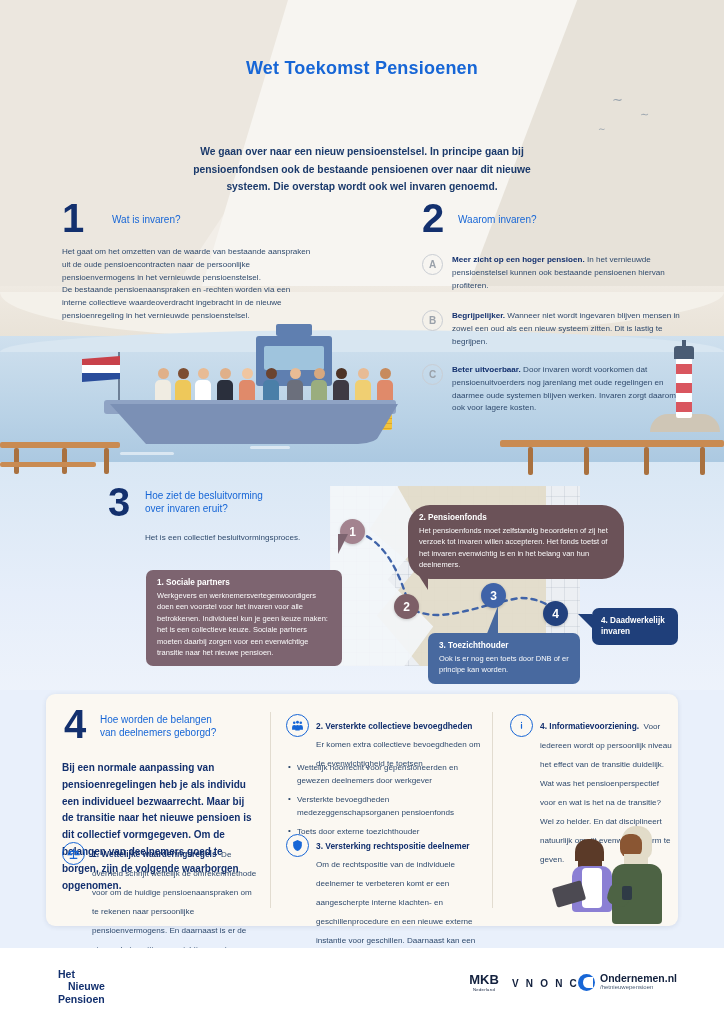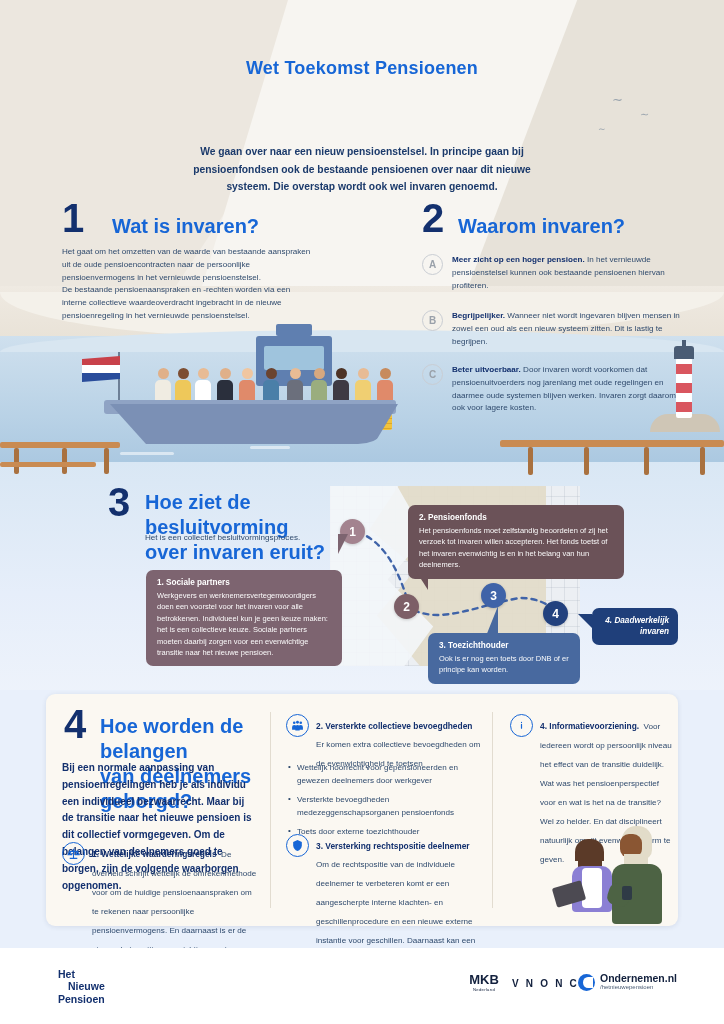--- a/index.html
+++ b/index.html
@@ -142,21 +142,21 @@
 
   
   .pier { position: absolute; background: #c98b52; border-radius: 2px; }
   .pier-dark { background: #a9713f; }
 
   
   .sec-num {
     position: absolute; font-size: 40px; font-weight: bold; color: #13306e; line-height: 1;
   }
   .sec-title {
-    position: absolute; font-size: 20px; font-weight: bold; color: #1766d6; line-height: 1.25;
+    position: absolute; font-size: 10px; font-weight: normal; color: #1766d6; line-height: 1.25;
   }
   .body-text { position: absolute; font-size: 8.1px; line-height: 1.62; color: #2f4a6d; }
 
   
   .abc-row { position: absolute; width: 258px; }
   .abc-circle {
     position: absolute; left: 0; top: 0; width: 21px; height: 21px; border-radius: 50%;
     border: 1.4px solid #c9cdd3; color: #9aa1aa; font-size: 10px;
     display: flex; align-items: center; justify-content: center; font-weight: 600;
   }
@@ -191,23 +191,23 @@
   }
   .n1 { background: #a3838f; }
   .n2 { background: #7d5f67; }
   .n3 { background: #3f63a8; }
   .n4 { background: #22417e; }
 
   .callout { position: absolute; border-radius: 7px; color: #fff; padding: 8px 11px; }
   .callout .c-title { font-size: 8.2px; font-weight: bold; margin-bottom: 3px; }
   .callout .c-body { font-size: 7.5px; line-height: 1.52; opacity: .96; }
   .c-mauve { background: #7d6470; }
-  .c-brown { background: #6b5258; }
+  .c-brown { background: #6b5258; border-radius: 22px; }
   .c-blue  { background: #48699f; }
-  .c-navy  { background: #1f3f7a; text-align: right; font-style: italic; }
+  .c-navy  { background: #1f3f7a; text-align: left; }
   .tail { position: absolute; width: 0; height: 0; }
 
   
   .panel {
     position: absolute; left: 46px; top: 694px; width: 632px; height: 232px;
     background: #fbf8f2; border-radius: 9px; box-shadow: 0 1px 5px rgba(30,50,90,.10);
   }
   .panel-div { position: absolute; top: 712px; width: 1px; background: #e2dcd0; }
   .item-head { font-size: 8.4px; font-weight: bold; color: #13306e; }
   .item-body { font-size: 8.1px; line-height: 1.6; color: #2f4a6d; }

